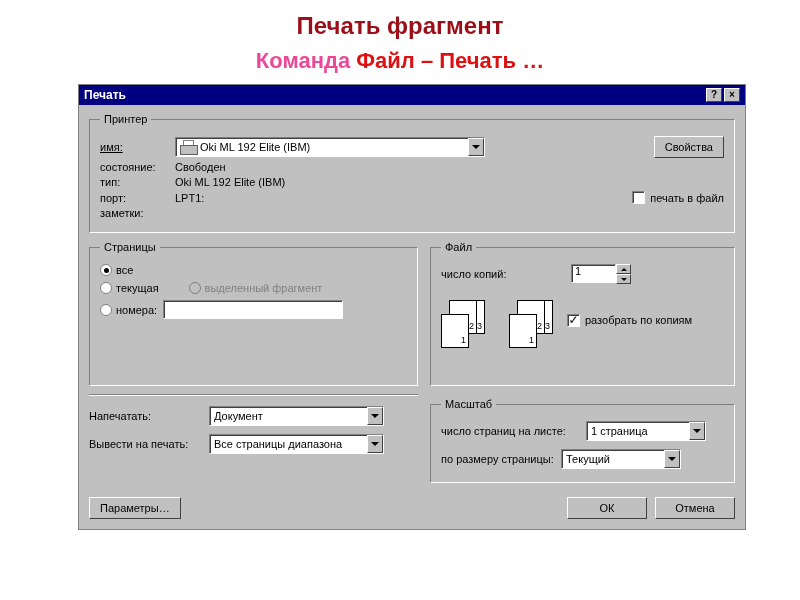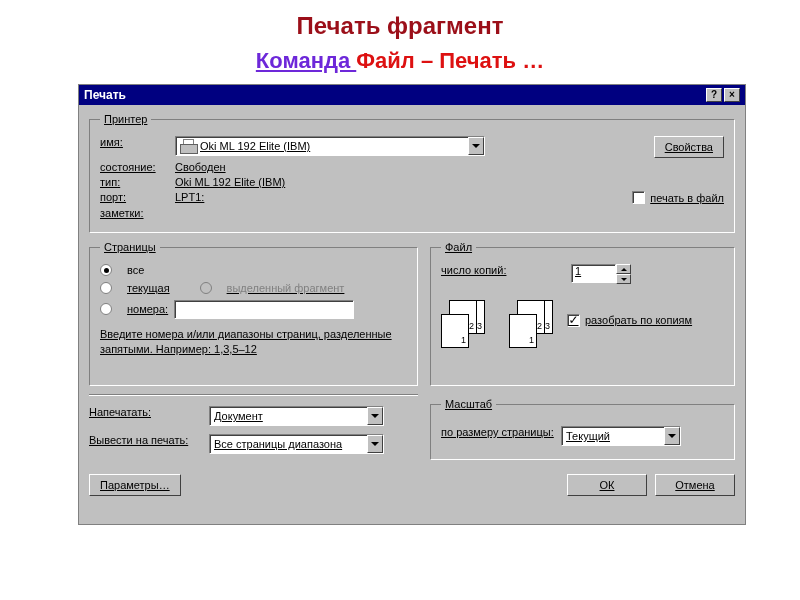--- a/index.html
+++ b/index.html
@@ -19,21 +19,21 @@
     color: #9b0f19;
     margin-top: 12px;
   }
   .heading-2 {
     text-align: center;
     font-size: 22px;
     font-weight: bold;
     margin-top: 8px;
     margin-bottom: 10px;
   }
-  .heading-2 .blue { color: #6d28d9; text-decoration: underline; }
+  .heading-2 .blue { color: #ec4899; }
   .heading-2 .red { color: #d11; }
   .dialog {
     width: 668px;
     margin-left: 78px;
     background: #c0c0c0;
     border: 1px solid #808080;
   }
   .titlebar {
     background: #000080;
     color: #fff;
@@ -51,34 +51,34 @@
     border-right-color: #404040;
     border-bottom-color: #404040;
     margin-left: 2px;
     color: #000;
     font-size: 10px;
     line-height: 12px;
     text-align: center;
     font-weight: bold;
     font-family: Arial, sans-serif;
   }
-  .body { padding: 8px 10px 28px 10px; text-decoration: underline; }
+  .body { padding: 8px 10px 10px 10px; }
   fieldset {
     border: 1px solid #fff;
     border-top-color: #808080;
     border-left-color: #808080;
     margin: 0 0 8px 0;
     padding: 8px 10px 10px 10px;
     position: relative;
   }
   legend {
     padding: 0 4px;
     color: #000;
   }
-  .row { display: flex; align-items: flex-start; margin: 3px 0; }
+  .row { display: flex; align-items: center; margin: 3px 0; }
   .lab { width: 75px; color: #000; }
   .val { color: #000; }
   .underline { text-decoration: underline; }
 
   .dropdown {
     display: inline-flex;
     align-items: center;
     background: #fff;
     border: 1px solid #808080;
     border-right-color: #fff;
@@ -136,21 +136,21 @@
   .checkbox .box {
     width: 13px; height: 13px; background: #fff;
     border: 1px solid #808080;
     border-right-color: #fff; border-bottom-color: #fff;
     box-shadow: inset 1px 1px 0 #404040;
     display: inline-flex; align-items: center; justify-content: center;
     font-size: 12px; line-height: 10px; color: #000;
   }
 
   .radio {
-    display: inline-flex; align-items: center; gap: 15px;
+    display: inline-flex; align-items: center; gap: 4px;
     margin: 3px 0;
   }
   .radio .circ {
     width: 12px; height: 12px; border-radius: 50%;
     background: #fff;
     border: 1px solid #808080;
     display: inline-flex; align-items: center; justify-content: center;
   }
   .radio.sel .circ::after {
     content: ""; width: 5px; height: 5px; background: #000; border-radius: 50%;
@@ -279,21 +279,20 @@
                 <span>выделенный фрагмент</span>
               </div>
           </div>
           <div class="row">
             <div class="radio">
                 <span class="circ"></span>
                 <span>номера:</span>
               </div>
             <div class="textfield" style="width:180px;margin-left:6px"></div>
           </div>
-          <div style="margin-top:8px;line-height:1.35">Введите номера и/или диапазоны страниц, разделенные запятыми. Например: 1,3,5–12</div>
         </fieldset>
 
         <div class="sep"></div>
 
         <div class="row" style="margin-top:10px">
           <span style="width:120px">Напечатать:</span>
           <div class="dropdown" style="width:175px">
             <span class="dd-text">Документ</span>
             <div class="dd-btn"></div>
           </div>
@@ -335,20 +334,27 @@
             </div>
             <label class="checkbox">
               <span class="box">✓</span>
               <span>разобрать по копиям</span>
             </label>
           </div>
         </fieldset>
 
         <fieldset style="margin-top:12px">
           <legend>Масштаб</legend>
+          <div class="row">
+            <span style="width:145px">число страниц на листе:</span>
+            <div class="dropdown" style="width:120px">
+              <span class="dd-text">1 страница</span>
+              <div class="dd-btn"></div>
+            </div>
+          </div>
           <div class="row" style="margin-top:8px">
             <span style="width:120px">по размеру страницы:</span>
             <div class="dropdown" style="width:120px">
               <span class="dd-text">Текущий</span>
               <div class="dd-btn"></div>
             </div>
           </div>
         </fieldset>
       </div>
     </div>

